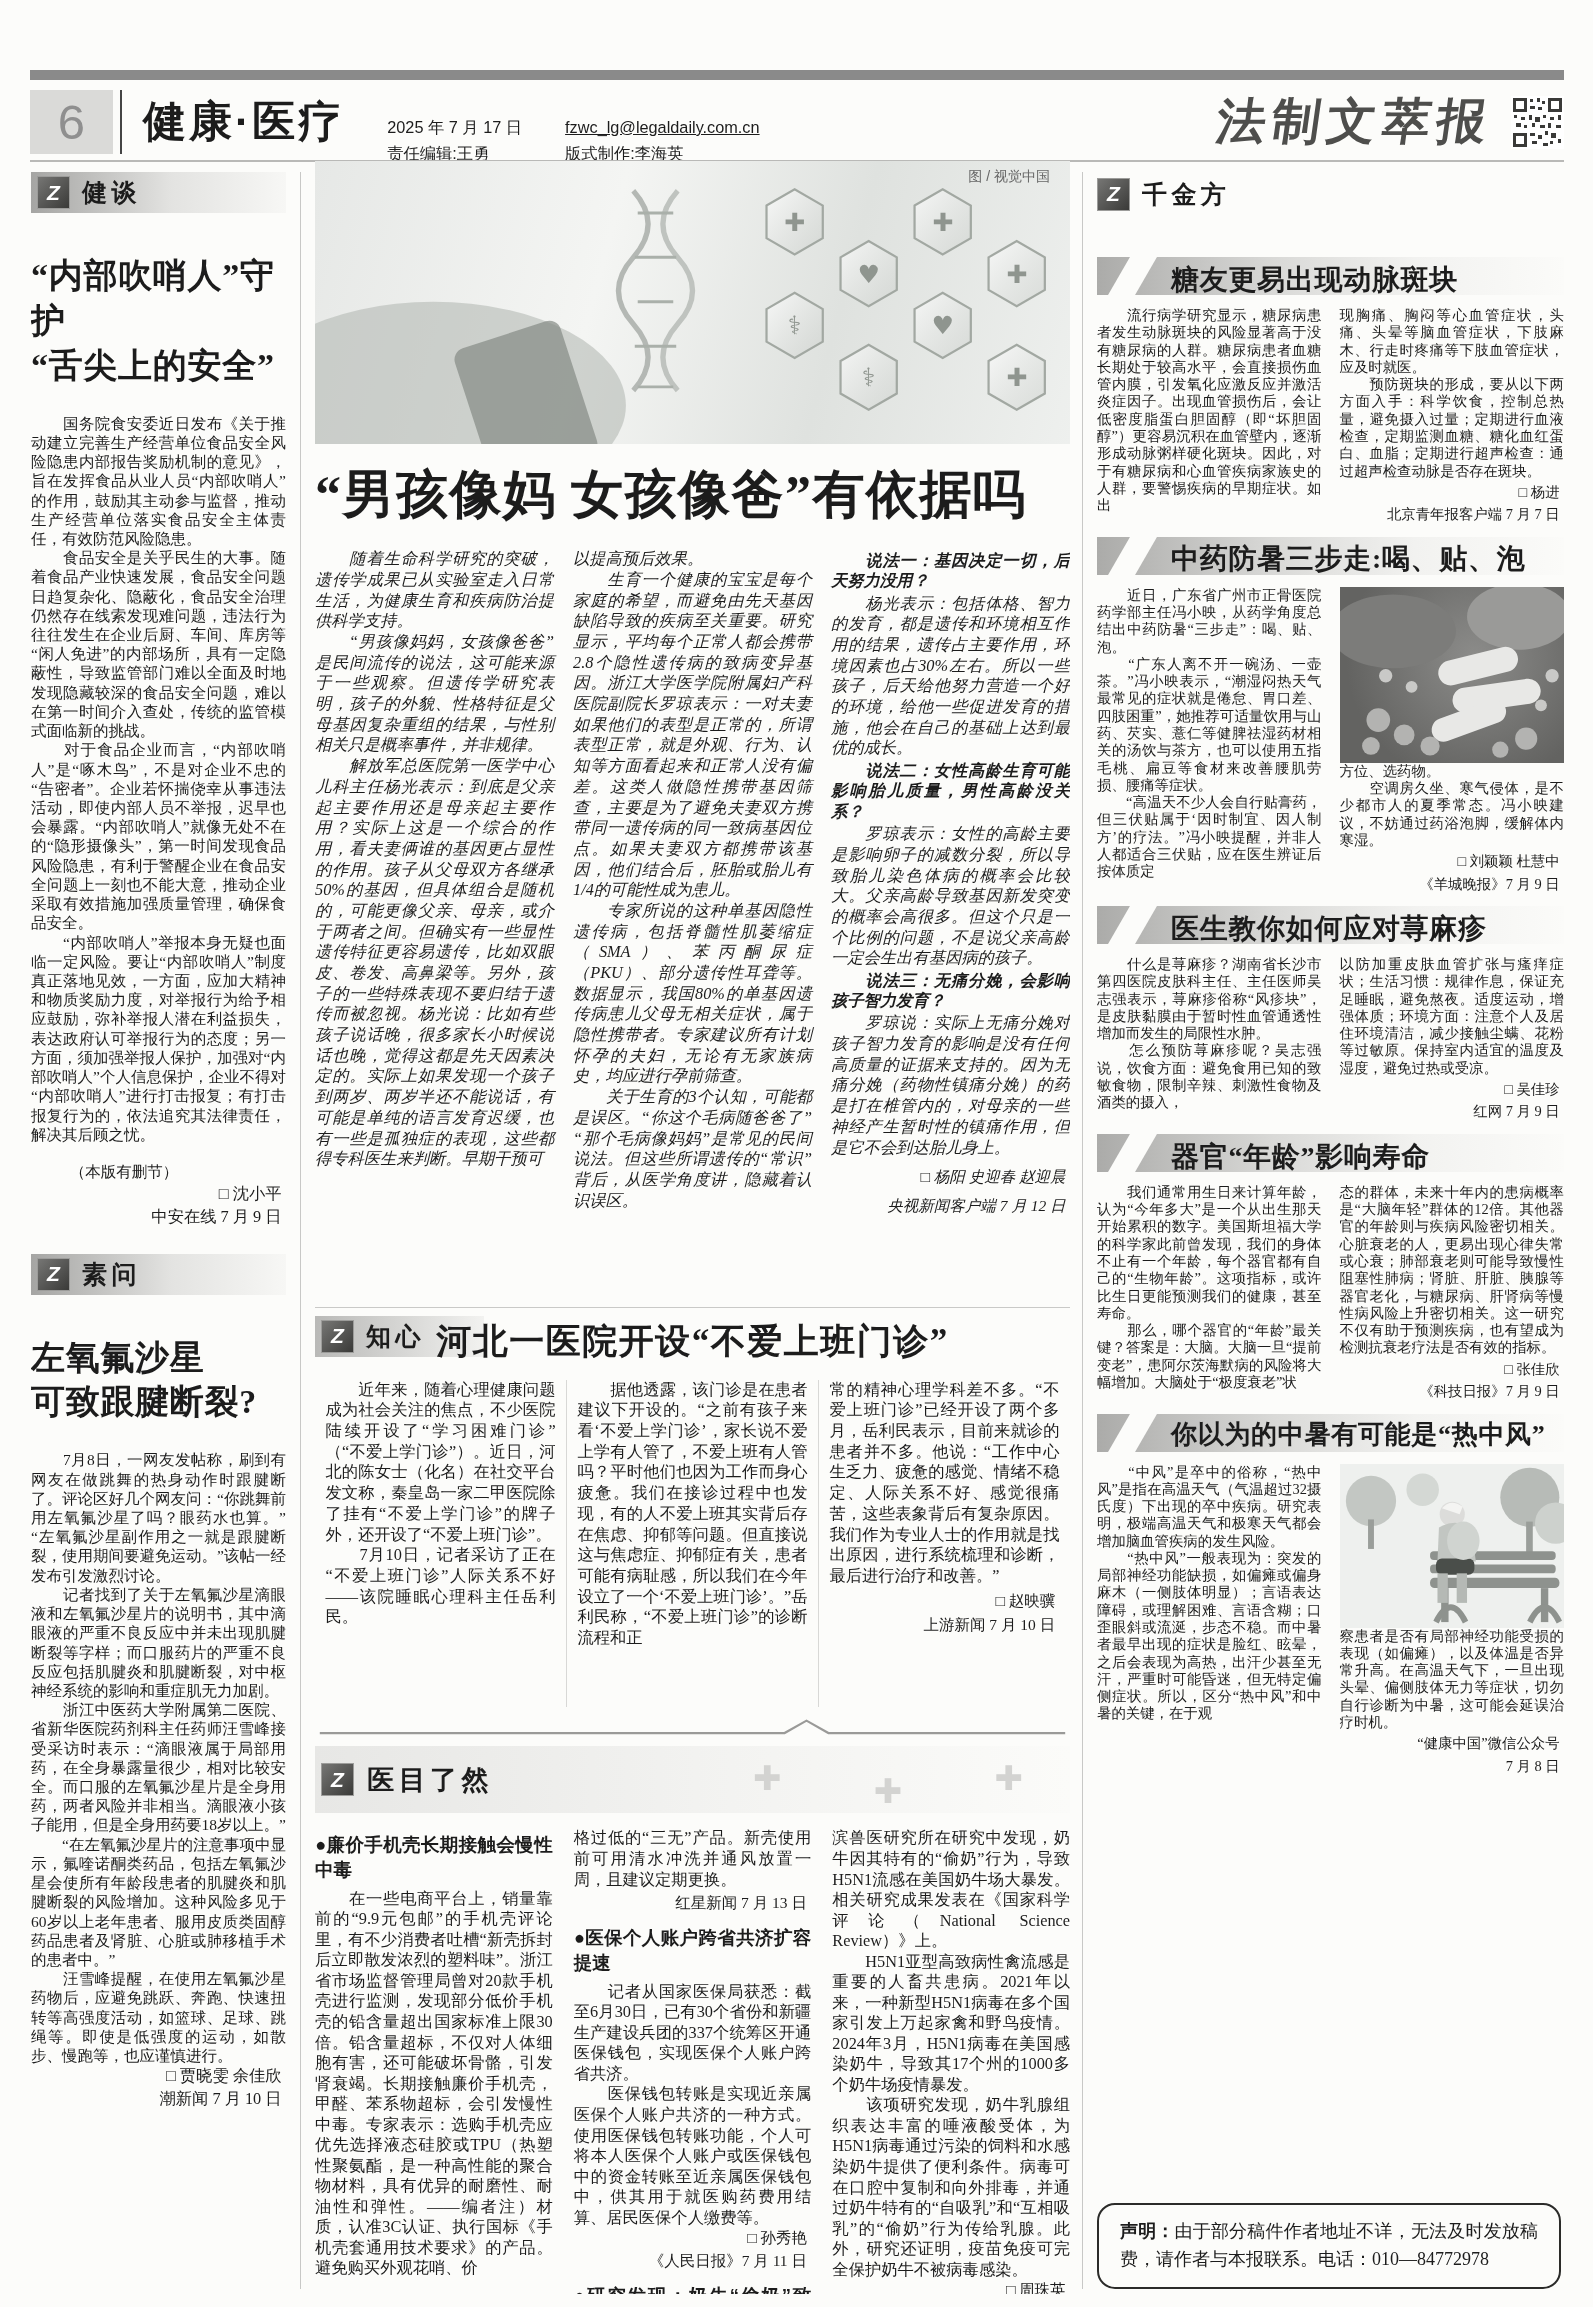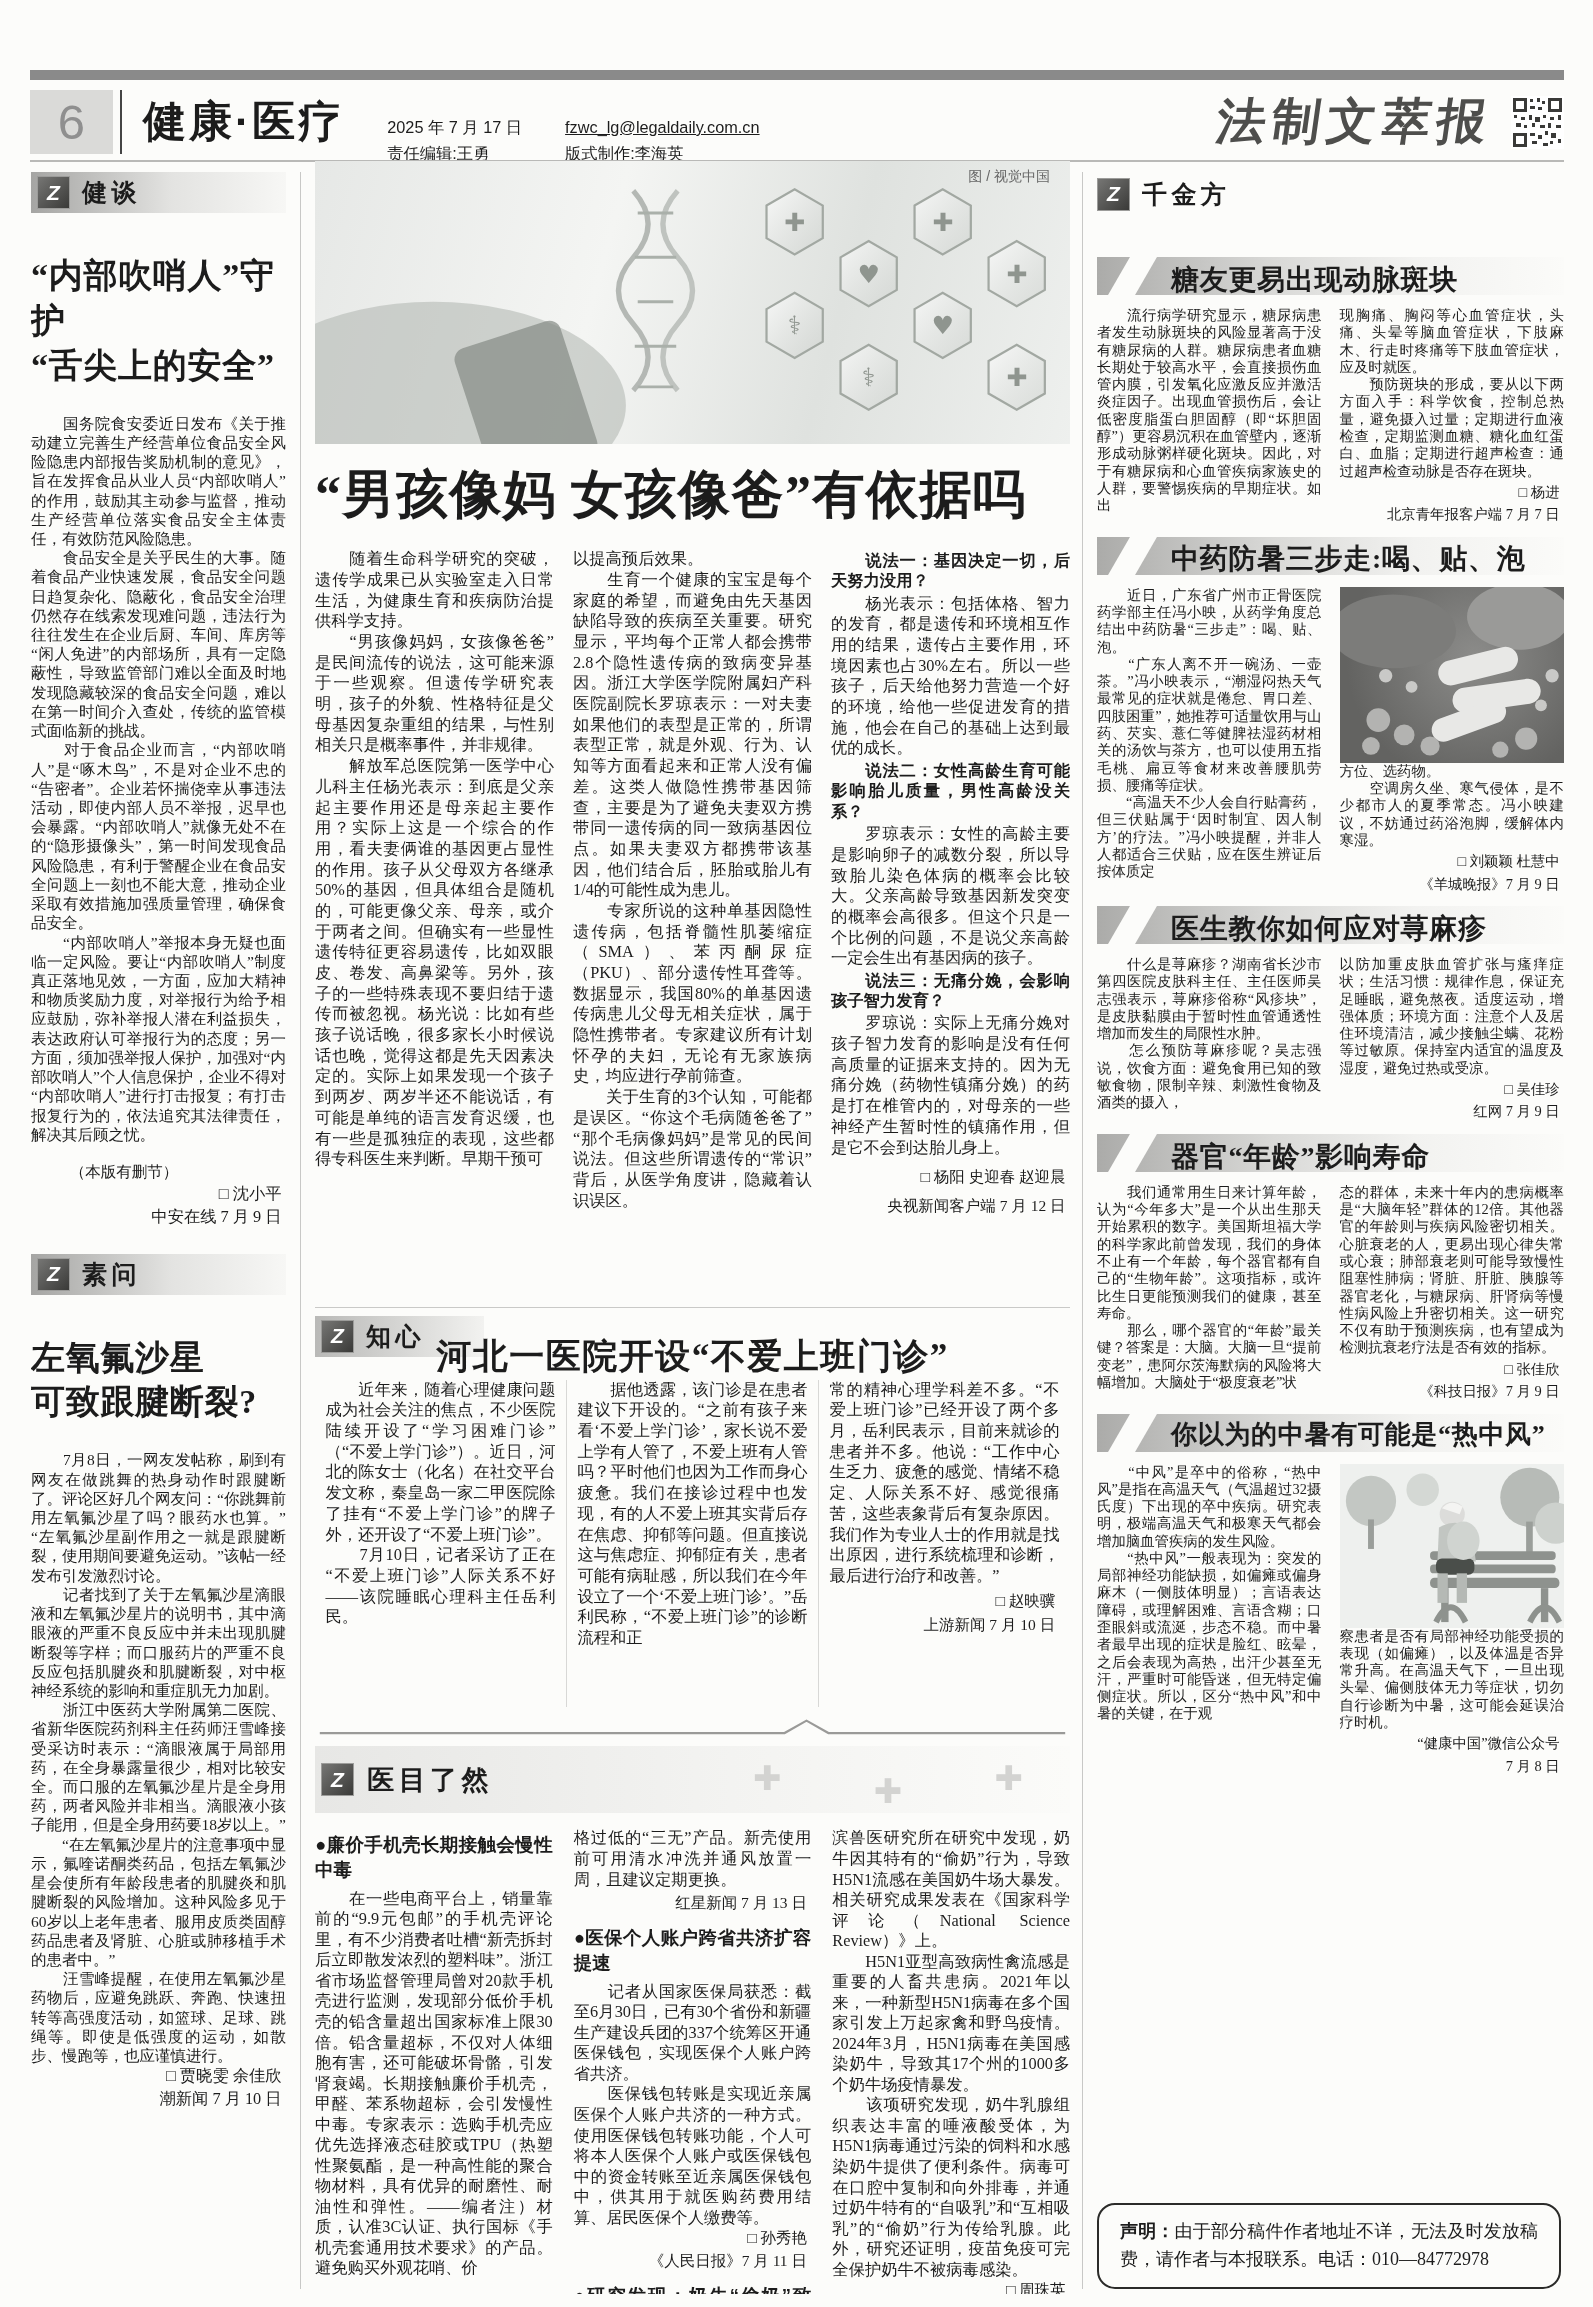--- a/index.html
+++ b/index.html
@@ -45,29 +45,29 @@
   .band-left .body{font-size:15.5px;line-height:1.24;}
   .band-left .note{margin-top:18px;text-indent:2.5em;font-size:15.5px;}
   .band-left .byline{font-size:16.3px;line-height:1.4;}
   .sec-suwen{margin-top:25px;}
 
   
   .photo{position:relative;width:755px;height:283px;margin:0 0 7.4px;background:linear-gradient(105deg,#e6e8e6,#f4f5f3 38%,#dfe2df 68%,#eef0ee);}
   .photo figcaption{position:absolute;top:7.4px;right:20px;font-size:14px;color:#666;
                     font-family:"Liberation Sans",sans-serif;}
   .main-head{font-size:52px;font-weight:bold;margin:16.3px 0 19px;letter-spacing:1.5px;white-space:nowrap;}
-  .main-cols{display:flex;gap:19px;height:749px;overflow:hidden;}
+  .main-cols{display:flex;gap:19px;height:749px;overflow:hidden;font-style:italic;}
   .mcol{flex:1;font-size:16.3px;line-height:1.27;text-align:justify;}
   .subhead{font-weight:bold;margin:1.5px 0;}
   .mcol .byline{font-size:15.5px;margin-top:9px;}
   .crule{border:none;border-top:1.5px solid #c9c9c7;margin:9px 0 7.4px;}
 
   .zx-head{position:relative;height:52px;margin-top:3px;}
   .zx-head .slabel{position:absolute;left:0;top:0;width:163px;background:linear-gradient(90deg,#b9b9b7,#f2f2f0);}
-  .zx-title{position:absolute;left:0;top:17px;width:100%;text-align:center;margin:0;
+  .zx-title{position:absolute;left:0;top:2px;width:100%;text-align:center;margin:0;
             font-size:35px;font-weight:bold;letter-spacing:1.5px;}
   .zx-cols{display:flex;height:327px;overflow:hidden;margin-top:12px;}
   .zxc{flex:1;padding:0 10.4px;font-size:16.3px;line-height:1.27;text-align:justify;}
   .zxc + .zxc{border-left:0.7px solid #d8d8d6;}
   .zxc .byline{font-size:15.5px;margin-top:4.4px;}
   .zigzag{display:block;margin-top:10.4px;}
 
   .ym{margin-top:10.4px;}
   .ym-strip{position:relative;height:67px;display:flex;align-items:center;gap:13.3px;padding-left:6px;
             background:linear-gradient(90deg,#e7e7e5,#f3f3f1 55%,#fbfbf9);}

